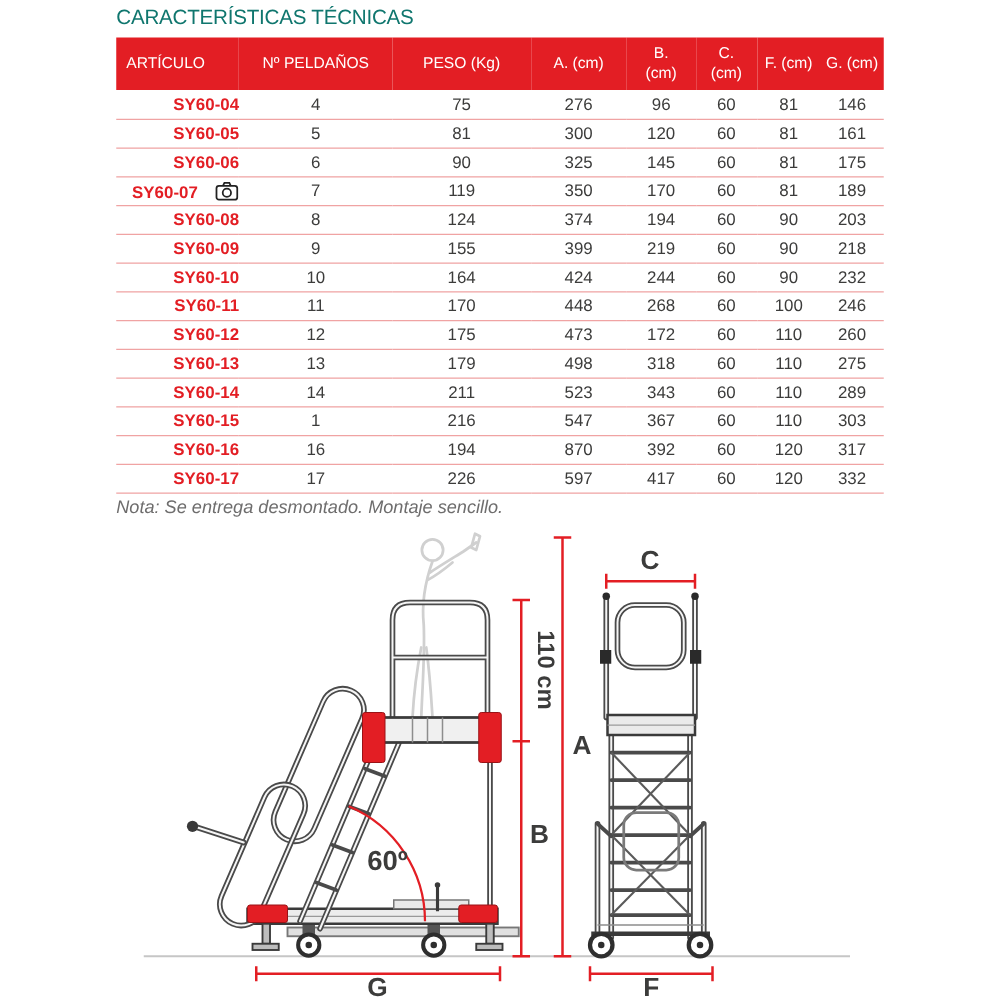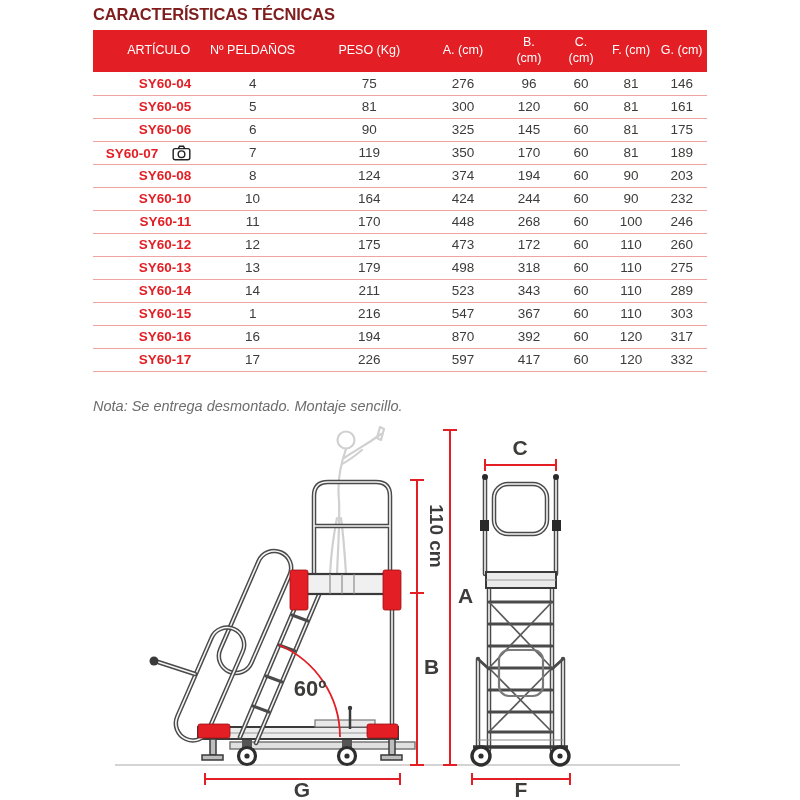--- a/index.html
+++ b/index.html
@@ -9,32 +9,32 @@
     --note_gray:#6e6d6d;
   }
   *{box-sizing:border-box;}
   html,body{margin:0;padding:0;}
   body{
     width:800px;height:800px;background:#ffffff;position:relative;overflow:hidden;
     font-family:"Liberation Sans",sans-serif;
   }
   .page-title{
     position:absolute;left:93px;top:5px;margin:0;
-    font-size:16.5px;font-weight:bold;color:#7f1d1d;letter-spacing:-0.2px;
+    font-size:16.5px;font-weight:normal;color:#0f766e;letter-spacing:-0.2px;
   }
   table.specs{
     position:absolute;left:93px;top:30px;width:614px;
     border-collapse:collapse;table-layout:fixed;
   }
   table.specs thead th{
     background:var(--brand_red);color:#ffffff;font-weight:normal;
     font-size:12.5px;text-align:center;vertical-align:middle;
     height:42px;padding:2px 1px;white-space:pre-line;line-height:1.25;
   }
-  table.specs thead th:first-child{text-align:right;padding-left:8px;}
+  table.specs thead th:first-child{text-align:left;padding-left:8px;}
   table.specs tbody td{
     font-size:13.5px;color:var(--text_dark);text-align:center;
     height:23px;padding:0;border-bottom:1.5px solid var(--divider_pink);
     vertical-align:middle;line-height:1;
   }
   table.specs tbody td.art{
     text-align:right;padding-left:8px;color:var(--brand_red);
     font-weight:bold;font-size:13.5px;white-space:nowrap;
   }
   .cam{display:inline-block;margin-left:14px;vertical-align:-3px;line-height:0;}
@@ -132,20 +132,30 @@
         <td class="art"><span>SY60-08</span></td>
         <td>8</td>
         <td>124</td>
         <td>374</td>
         <td>194</td>
         <td>60</td>
         <td>90</td>
         <td>203</td>
       </tr>
       <tr>
+        <td class="art"><span>SY60-09</span></td>
+        <td>9</td>
+        <td>155</td>
+        <td>399</td>
+        <td>219</td>
+        <td>60</td>
+        <td>90</td>
+        <td>218</td>
+      </tr>
+      <tr>
         <td class="art"><span>SY60-10</span></td>
         <td>10</td>
         <td>164</td>
         <td>424</td>
         <td>244</td>
         <td>60</td>
         <td>90</td>
         <td>232</td>
       </tr>
       <tr>

